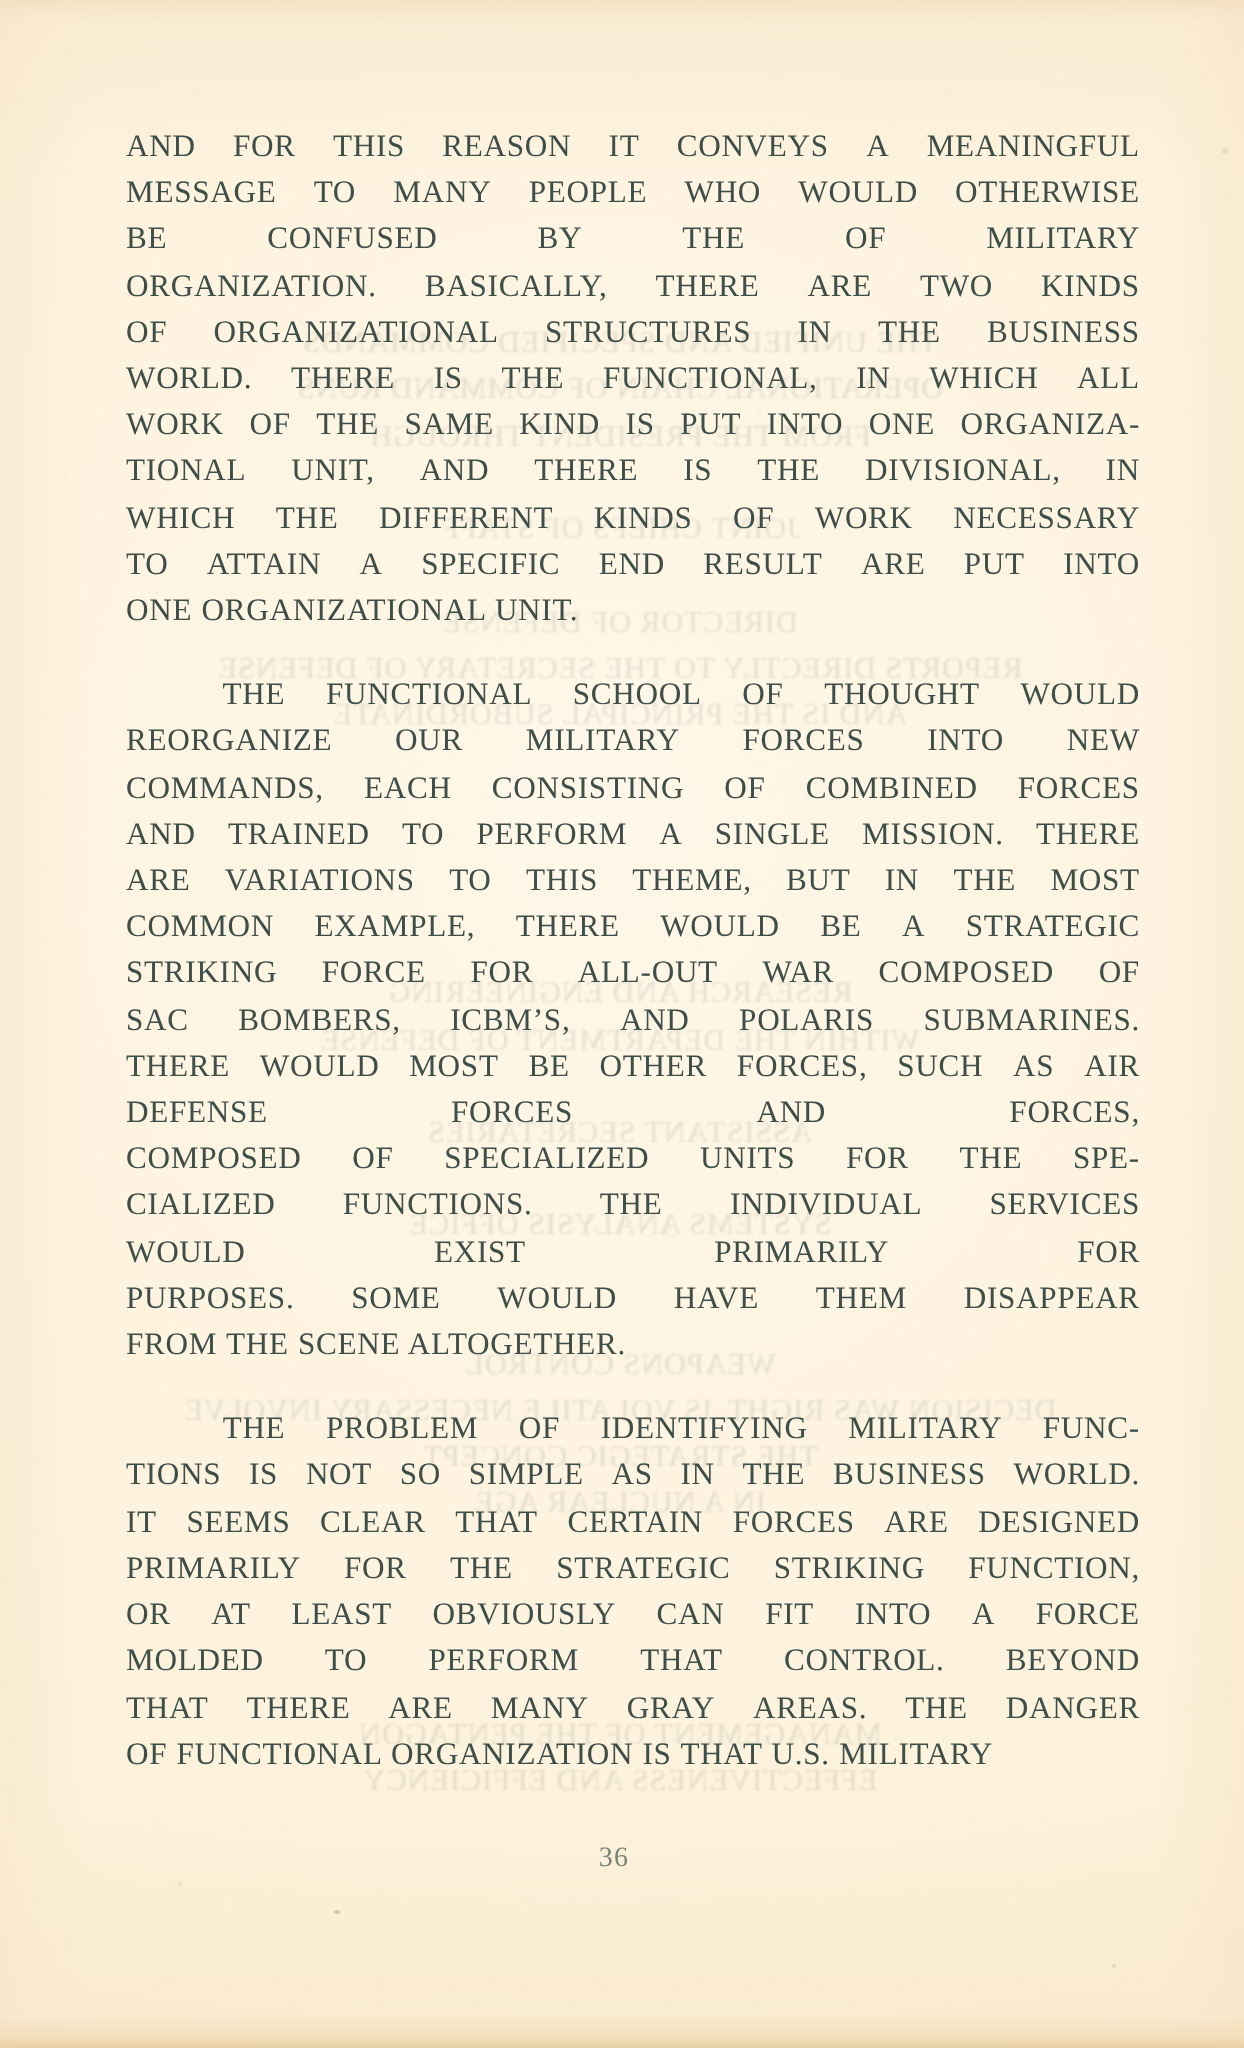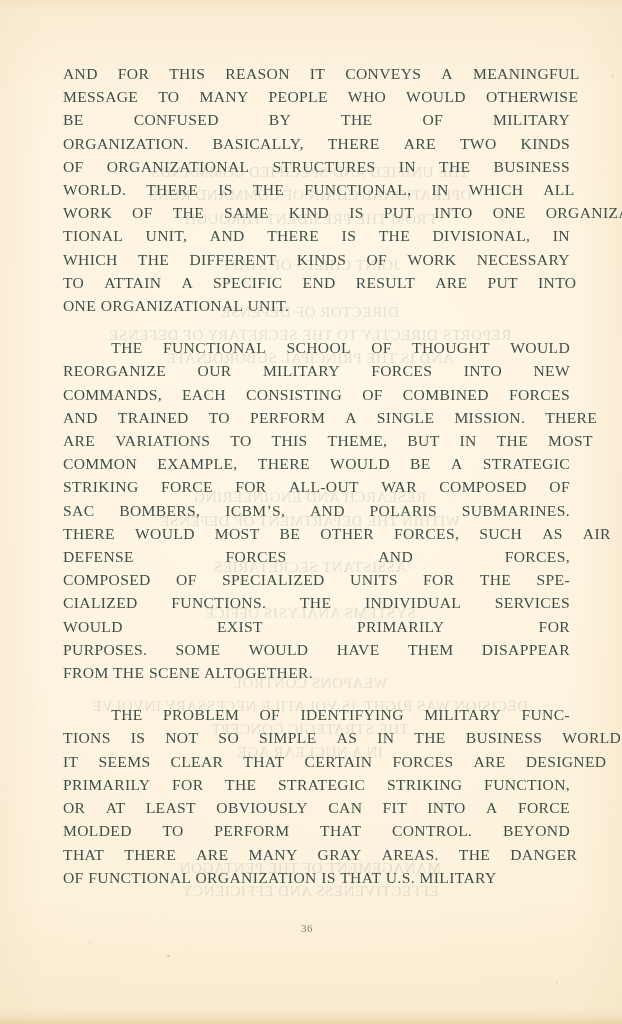--- a/index.html
+++ b/index.html
@@ -88,21 +88,20 @@
     font-size: 15.6px;
     line-height: 23.2px;
     letter-spacing: 0.35px;
     word-spacing: 0.4px;
     text-align: justify;
     text-rendering: optimizeLegibility;
   }
   .para .ln {
     display: block;
     white-space: nowrap;
-    gap: 20px;
   }
   
   .para .ln.j {
     display: flex;
     justify-content: space-between;
   }
   .para .ln.j > span { display: inline-block; }
   .para .ln.last {
     display: block;
   }
@@ -113,21 +112,21 @@
     filter: blur(0.16px);
   }
 
   #page-number {
     position: absolute;
     left: 0;
     top: 922px;
     width: 614px;
     text-align: center;
     color: #5d6c63;
-    font-size: 11px;
+    font-size: 14px;
     letter-spacing: 0.6px;
     opacity: 0.82;
   }
 
   
   #scan-bottom-edge {
     position: absolute;
     left: 0; bottom: 0;
     width: 622px; height: 16px;
     background: linear-gradient(to bottom, rgba(240,219,183,0) 0%, rgba(236,212,170,0.55) 70%, rgba(228,201,154,0.75) 100%);

